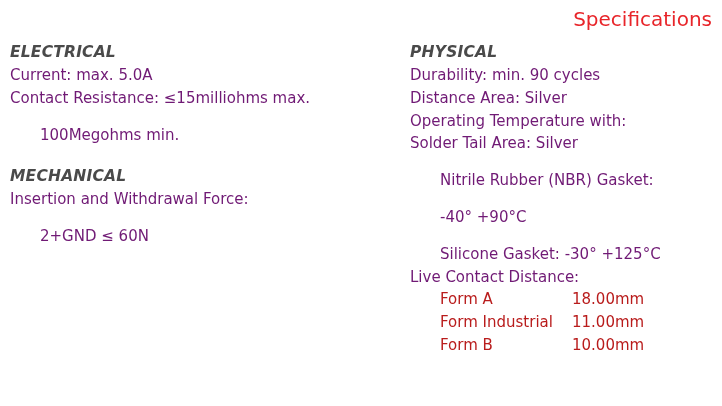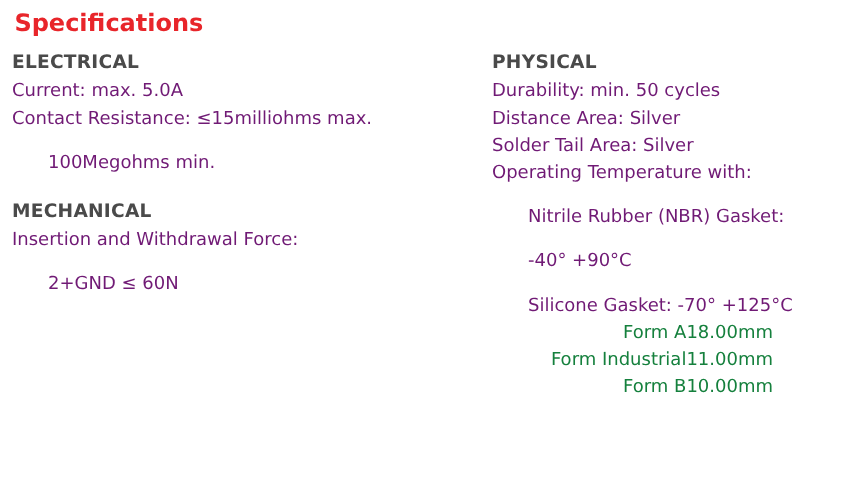--- a/index.html
+++ b/index.html
@@ -17,24 +17,25 @@
   .page {
     position: relative;
     width: 722px;
     height: 406px;
     box-sizing: border-box;
     padding: 8px 10px 0 10px;
   }
   .spec-title {
     color: #e8252a;
     font-size: 20px;
-    font-weight: bold;
+    font-weight: normal;
     letter-spacing: 0px;
     margin: 0 0 12px 2px;
     line-height: 1.1;
+    text-align: right;
   }
   .columns {
     display: flex;
     align-items: flex-start;
   }
   .col-left {
     width: 400px;
     flex: 0 0 400px;
   }
   .col-right {
@@ -46,38 +47,38 @@
   .section:last-child {
     margin-bottom: 0;
   }
   .section-heading {
     font-size: 15.5px;
     font-weight: bold;
     color: #4a4a4a;
     letter-spacing: 0.2px;
     line-height: 1.35;
     margin: 0 0 1px 0;
+    font-style: italic;
   }
   .line {
     font-size: 15px;
     color: #701a75;
     line-height: 1.52;
     white-space: pre;
   }
   .indent-1 {
     padding-left: 30px;
     margin-top: 14px;
   }
   .row-line {
     font-size: 15px;
-    color: #15803d;
+    color: #b91c1c;
     line-height: 1.52;
     display: flex;
     padding-left: 30px;
-    text-align: right;
   }
   .row-label {
     width: 132px;
     flex: 0 0 132px;
     white-space: pre;
   }
   .row-value {
     white-space: pre;
   }
   .gap-sm { height: 6px; }
@@ -107,27 +108,28 @@
         <div class="line">Insertion and Withdrawal Force:</div>
         <div class="line indent-1">2+GND ≤ 60N</div>
       </div>
 
     </div>
 
     <div class="col-right">
 
       <div class="section">
         <div class="section-heading">PHYSICAL</div>
-        <div class="line">Durability: min. 50 cycles</div>
+        <div class="line">Durability: min. 90 cycles</div>
         <div class="line">Distance Area: Silver</div>
+        <div class="line">Operating Temperature with:</div>
         <div class="line">Solder Tail Area: Silver</div>
-        <div class="line">Operating Temperature with:</div>
         <div class="line indent-1">Nitrile Rubber (NBR) Gasket:</div>
         <div class="line indent-1">-40° +90°C</div>
-        <div class="line indent-1">Silicone Gasket: -70° +125°C</div>
+        <div class="line indent-1">Silicone Gasket: -30° +125°C</div>
+        <div class="line">Live Contact Distance:</div>
 
         <div class="row-line">
           <span class="row-label">Form A</span>
           <span class="row-value">18.00mm</span>
         </div>
         <div class="row-line">
           <span class="row-label">Form Industrial</span>
           <span class="row-value">11.00mm</span>
         </div>
         <div class="row-line">

